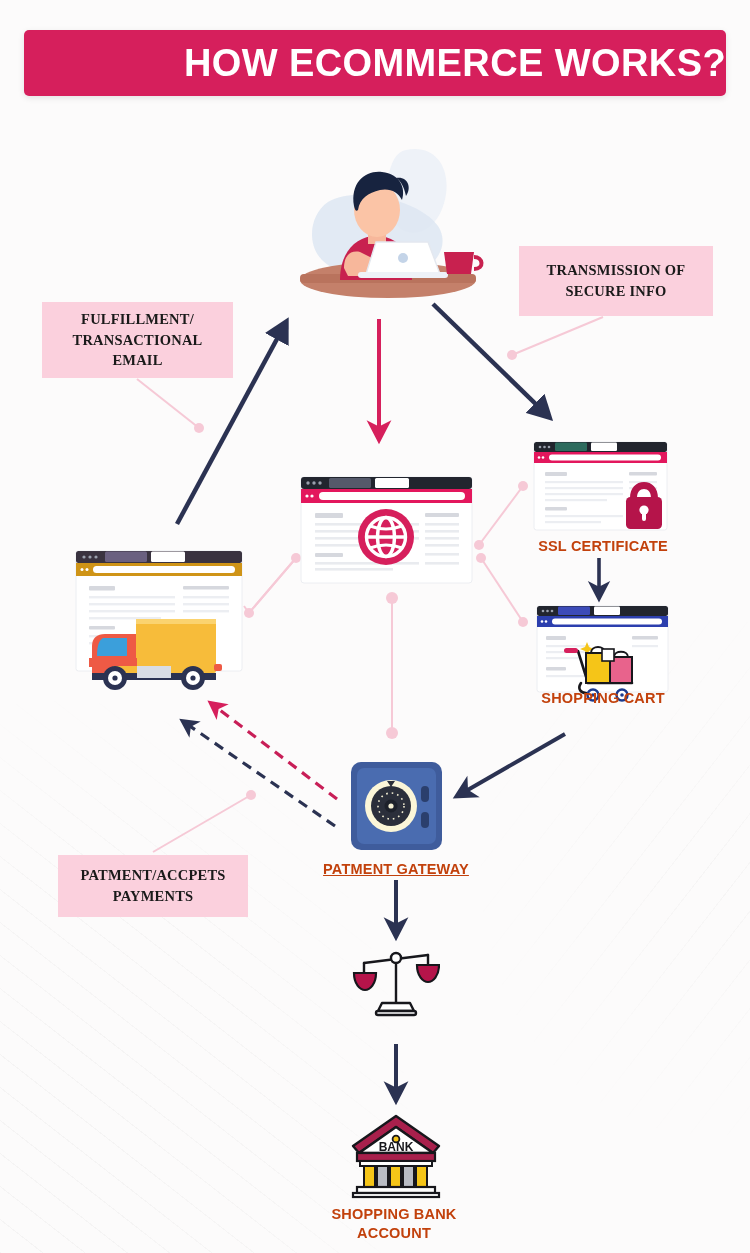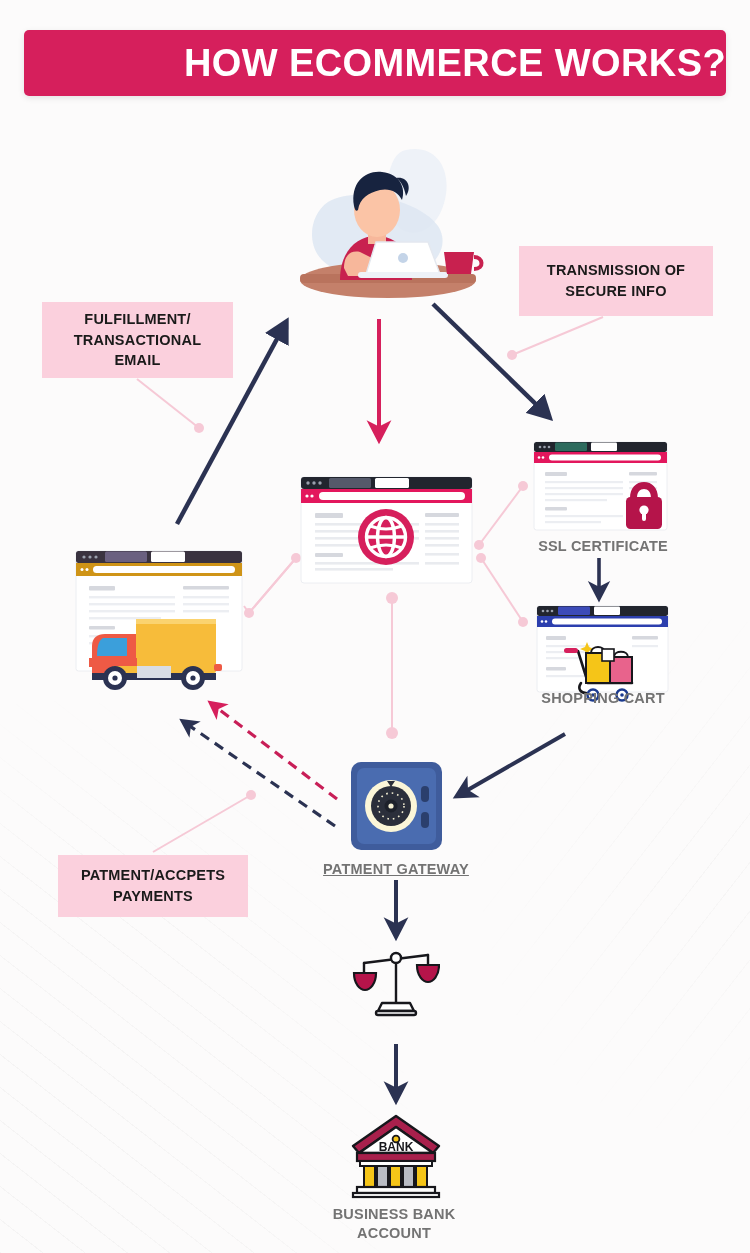--- a/index.html
+++ b/index.html
@@ -62,40 +62,41 @@
     position: absolute;
     background: #fbd0dd;
     display: flex; align-items: center; justify-content: center;
     text-align: center;
     color: #1a1a1a;
     font-weight: bold;
     font-size: 14.5px;
     line-height: 1.42;
     letter-spacing: 0.2px;
     padding: 6px 19px;
+    font-family: Liberation Serif, serif;
   }
   #callout-transmission { left: 519px; top: 246px; width: 194px; height: 70px; }
   #callout-fulfillment  { left: 42px;  top: 302px; width: 191px; height: 76px; }
   #callout-rejects      { left: 58px;  top: 855px; width: 190px; height: 62px; }
 
   
   .label {
     position: absolute;
     color: #17171c;
     font-weight: bold;
     letter-spacing: 0.2px;
   }
   #label-customer {
     left: 147px; top: 190px; width: 170px;
     font-size: 14.5px; line-height: 1.45; text-align: left;
   }
   .node-label {
     position: absolute;
     text-align: center;
-    color: #737373;
+    color: #c2410c;
     font-weight: bold;
     font-size: 14.5px;
     line-height: 1.3;
     letter-spacing: 0.2px;
   }
   #label-ssl      { left: 503px; top: 537px; width: 200px; }
   #label-cart     { left: 503px; top: 689px; width: 200px; }
   #label-gateway  { left: 296px; top: 860px; width: 200px; text-decoration: underline; }
   #label-merchant { left: 294px; top: 1022px; width: 200px; }
   #label-bank     { left: 294px; top: 1205px; width: 200px; }
@@ -476,15 +477,15 @@
   </div>
 
 
   <div class="node-label" id="label-ssl">SSL CERTIFICATE</div>
 
   <div class="node-label" id="label-cart">SHOPPING CART</div>
 
   <div class="node-label" id="label-gateway">PATMENT GATEWAY</div>
 
 
-  <div class="node-label" id="label-bank">BUSINESS BANK ACCOUNT</div>
+  <div class="node-label" id="label-bank">SHOPPING BANK ACCOUNT</div>
 
 </div>
 
 </body></html>

